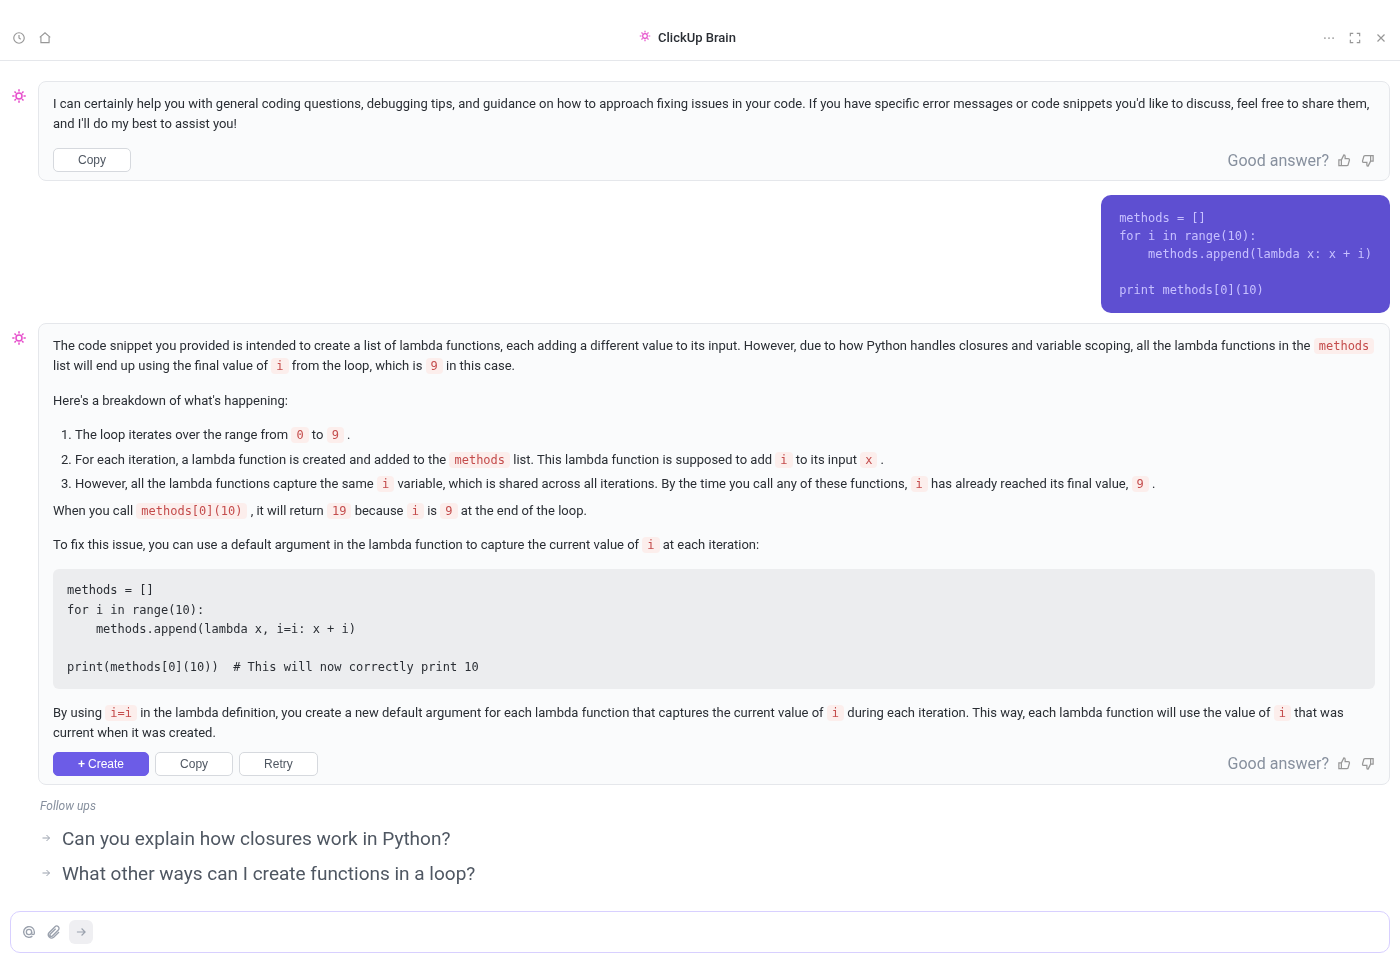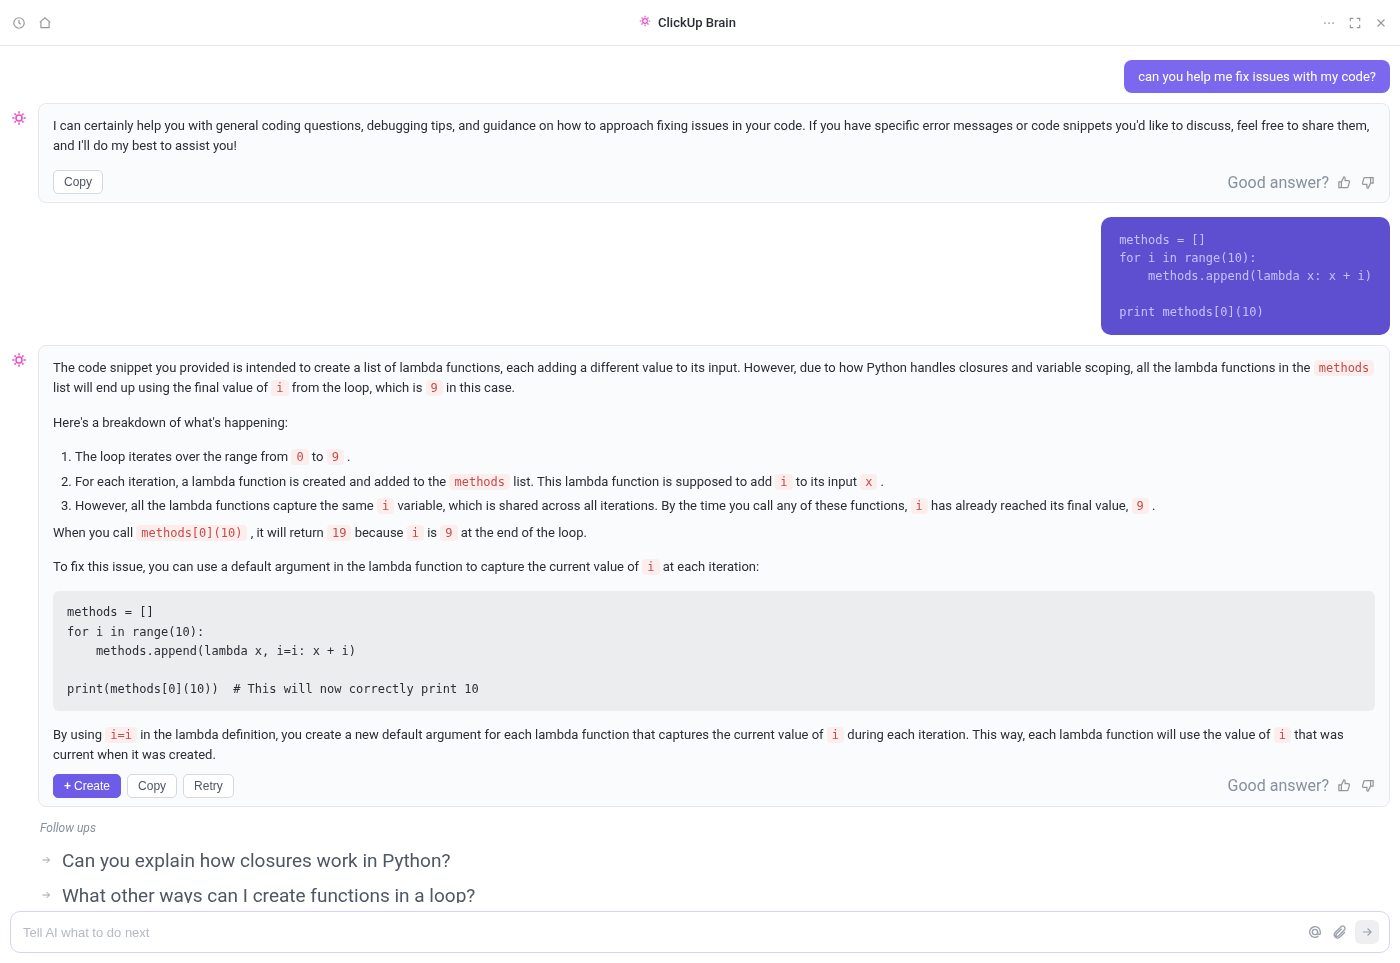--- a/index.html
+++ b/index.html
@@ -10,21 +10,21 @@
     --muted:#87909E;
     --border:#E5E7EB;
     --box-bg:#fafbfc;
     --code-inline-bg:#FCEEEC;
     --code-inline-fg:#C44C4C;
   }
   *{box-sizing:border-box;}
   html,body{margin:0;padding:0;height:100%;font-family:-apple-system,BlinkMacSystemFont,"Segoe UI",Roboto,Helvetica,Arial,sans-serif;color:var(--text);font-size:13px;background:#fff;}
   .app{display:flex;flex-direction:column;height:100vh;}
   
-  .header{display:flex;align-items:center;justify-content:space-between;height:46px;padding:0 10px;border-bottom:1px solid var(--border);}
+  .header{display:flex;align-items:center;justify-content:space-between;height:46px;padding:0 10px;border-bottom:1px solid var(--border);margin-top:15px;}
   .hdr-left,.hdr-right{display:flex;align-items:center;gap:8px;}
   .hdr-center{display:flex;align-items:center;gap:6px;font-weight:500;}
   .icon-btn{display:flex;align-items:center;justify-content:center;width:18px;height:18px;color:#979797;cursor:pointer;}
   .icon-btn svg{width:14px;height:14px;}
   .brain-icon svg{width:14px;height:14px;}
   
   .chat{flex:1;overflow:auto;padding:10px 10px 20px 10px;}
   
   .user-row{display:flex;justify-content:flex-end;margin:4px 0 10px 0;}
   .user-bubble{background:var(--purple);color:#fff;border-radius:8px;padding:9px 14px;font-size:13px;max-width:70%;}
@@ -33,21 +33,21 @@
   .ai-row{display:flex;align-items:flex-start;gap:10px;margin:10px 0 14px 0;}
   .ai-avatar{width:18px;height:18px;margin-top:6px;flex:0 0 18px;}
   .ai-box{flex:1;border:1px solid var(--border);border-radius:8px;background:var(--box-bg);padding:12px 14px 8px 14px;}
   .ai-box p{margin:0 0 14px 0;line-height:1.55;}
   .ai-box ol{margin:0 0 6px 0;padding-left:22px;}
   .ai-box li{margin:4px 0;line-height:1.6;}
   code.inline{background:var(--code-inline-bg);color:var(--code-inline-fg);padding:1px 5px;border-radius:4px;font-family:ui-monospace,Menlo,Consolas,monospace;font-size:12px;}
   pre.block{background:#ECEDEF;border-radius:6px;padding:12px 14px;margin:0 0 14px 0;font-family:ui-monospace,Menlo,Consolas,monospace;font-size:12px;line-height:1.6;white-space:pre;overflow:auto;}
   .ai-footer{display:flex;align-items:center;justify-content:space-between;margin-top:4px;}
   .action-bar{display:flex;gap:6px;}
-  .btn{border:1px solid #D6D9DE;background:#fff;color:#4f5762;border-radius:5px;padding:4px 10px;font-size:12px;cursor:pointer;}
+  .btn{border:1px solid #D6D9DE;background:#fff;color:#4f5762;border-radius:5px;padding:4px 24px;font-size:12px;cursor:pointer;}
   .btn.primary{background:var(--purple-dark);border-color:var(--purple-dark);color:#ffffff;}
   .btn.primary .plus{font-weight:700;margin-right:3px;}
   .feedback{display:flex;align-items:center;gap:8px;color:var(--muted);font-size:16px;}
   .thumb{width:15px;height:15px;color:#979797;cursor:pointer;}
   
   .followups{margin:14px 0 0 30px;}
   .fu-title{color:var(--muted);font-size:12px;margin-bottom:8px;font-style:italic;}
   .fu-item{display:flex;align-items:center;gap:10px;padding:6px 0;color:#4f5762;cursor:pointer;font-size:19px;}
   .fu-item svg{width:12px;height:12px;color:#9aa1ad;}
   
@@ -104,23 +104,20 @@
       <span class="icon-btn">
         <svg viewBox="0 0 24 24" fill="none" stroke="currentColor" stroke-width="2">
             <path d="M6 6l12 12M18 6L6 18"></path>
           </svg>
       </span>
     </div>
   </div>
 
   <div class="chat">
 
-    <div class="user-row">
-      <div class="user-bubble">can you help me fix issues with my code?</div>
-    </div>
 
     <div class="ai-row">
       <span class="ai-avatar">
         <svg viewBox="0 0 24 24" fill="none" stroke="#E64CCB" stroke-width="2">
             <circle cx="12" cy="12" r="4"></circle>
             <path d="M12 3v3M12 18v3M3 12h3M18 12h3M6 6l2 2M16 16l2 2M18 6l-2 2M8 16l-2 2"></path>
           </svg>
       </span>
       <div class="ai-box">
         <p>I can certainly help you with general coding questions, debugging tips, and guidance on how to approach fixing issues in your code. If you have specific error messages or code snippets you'd like to discuss, feel free to share them, and I'll do my best to assist you!</p>
@@ -212,21 +209,20 @@
             <path d="M5 12h14M13 6l6 6-6 6"></path>
           </svg>
         <span>What other ways can I create functions in a loop?</span>
       </div>
     </div>
 
   </div>
 
   <div class="composer-wrap">
     <div class="composer">
-      <input type="text" placeholder="Tell AI what to do next" style="">
       <div class="composer-actions">
         <span class="small-ic"><svg viewBox="0 0 24 24" fill="none" stroke="currentColor" stroke-width="2">
               <circle cx="12" cy="12" r="4"></circle>
               <path d="M16 12v2a2 2 0 0 0 4 0v-2a8 8 0 1 0-3 6.2"></path>
             </svg></span>
         <span class="small-ic"><svg viewBox="0 0 24 24" fill="none" stroke="currentColor" stroke-width="2">
               <path d="M21 12l-8 8a5 5 0 0 1-7-7l9-9a3.5 3.5 0 0 1 5 5l-9 9a2 2 0 0 1-3-3l8-8"></path>
             </svg></span>
         <span class="send-btn">
             <svg width="14" height="14" viewBox="0 0 24 24" fill="none" stroke="currentColor" stroke-width="2">

